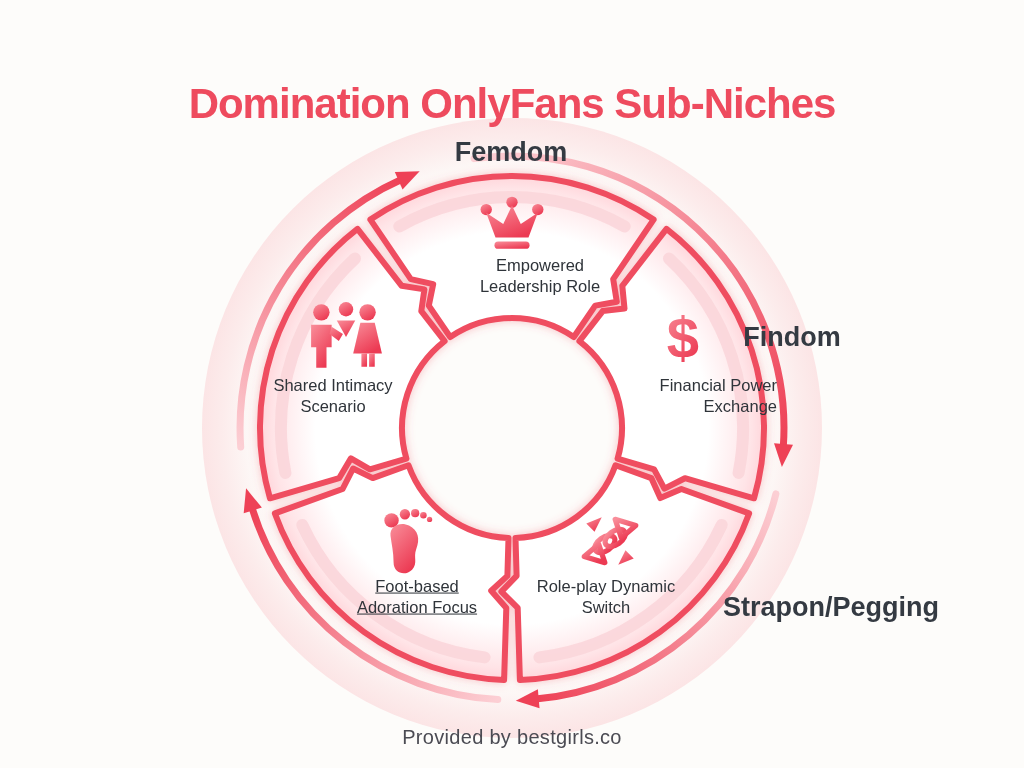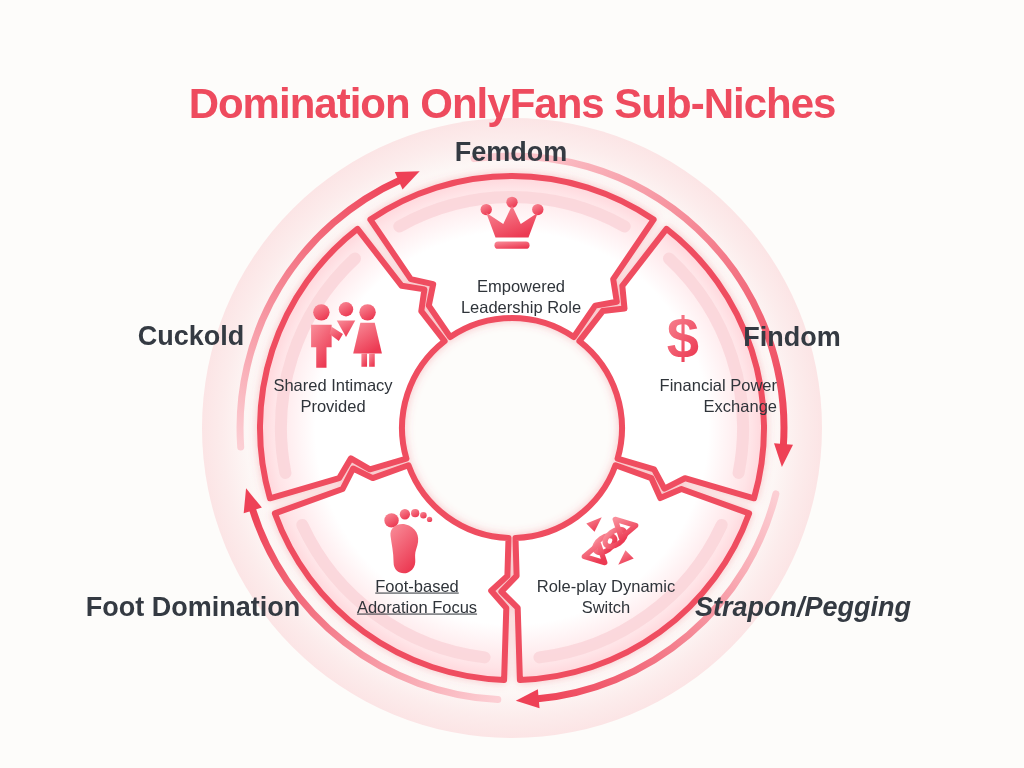--- a/index.html
+++ b/index.html
@@ -109,23 +109,21 @@
       <path d="M 669,258.5 A 231,231 0 0 1 738.6,472.9" fill="none" stroke="#fbd6da" stroke-width="12" stroke-linecap="round" opacity="0.9"></path>
       <path d="M 721.7,524.9 A 231,231 0 0 1 539.4,657.4" fill="none" stroke="#fbd6da" stroke-width="12" stroke-linecap="round" opacity="0.9"></path>
       <path d="M 484.6,657.4 A 231,231 0 0 1 302.3,524.9" fill="none" stroke="#fbd6da" stroke-width="12" stroke-linecap="round" opacity="0.9"></path>
       <path d="M 285.4,472.9 A 231,231 0 0 1 355,258.5" fill="none" stroke="#fbd6da" stroke-width="12" stroke-linecap="round" opacity="0.9"></path>
     </svg>
 
   <h1 class="title">Domination OnlyFans Sub-Niches</h1>
 
   <div class="outer-label" style="left:511px;top:152px;">Femdom</div>
   <div class="outer-label" style="left:792px;top:337px;">Findom</div>
-  <div class="outer-label" style="left:803px;top:607px;font-style:italic;">Strapon/Pegging</div>
-  <div class="outer-label" style="left:193px;top:607px;">Foot Domination</div>
-  <div class="outer-label" style="left:191px;top:336px;">Cuckold</div>
+  <div class="outer-label" style="left:831px;top:607px;">Strapon/Pegging</div>
 
   <svg class="seg-icon" style="left:479px;top:196px;" width="66" height="56" viewBox="0 0 64 54">
     <circle cx="7" cy="13" r="5.5" fill="url(#gIcon)"></circle>
     <circle cx="32" cy="6" r="5.5" fill="url(#gIcon)"></circle>
     <circle cx="57" cy="13" r="5.5" fill="url(#gIcon)"></circle>
     <path d="M7,16 L16,40 L48,40 L57,16 L40.5,27 L32,9 L23.5,27 Z" fill="url(#gIcon)"></path>
     <rect x="15" y="44" width="34" height="7" rx="3.5" fill="url(#gIcon)"></rect>
   </svg>
 
   <svg class="seg-icon" style="left:662px;top:306px;" width="42" height="64" viewBox="0 0 40 64">
@@ -158,19 +156,20 @@
     <path d="M4,24 L24,24 L24,46 L19,46 L19,66 L9,66 L9,46 L4,46 Z" fill="url(#gIcon)"></path>
     <path d="M24,26 L35,33 L31,40 L22,33 Z" fill="url(#gIcon)"></path>
     <circle cx="38" cy="9" r="7" fill="url(#gIcon)"></circle>
     <path d="M29,20 L47,20 L38,36 Z" fill="url(#gIcon)"></path>
     <circle cx="59" cy="12" r="8" fill="url(#gIcon)"></circle>
     <path d="M52,22 L66,22 L73,52 L45,52 Z" fill="url(#gIcon)"></path>
     <rect x="53" y="52" width="5.5" height="13" fill="url(#gIcon)"></rect>
     <rect x="60.5" y="52" width="5.5" height="13" fill="url(#gIcon)"></rect>
   </svg>
 
-  <div class="seg-desc" style="left:521px;top:276px;width:150px;margin-top:21px;">Empowered Leadership Role</div>
+  <div class="seg-desc" style="left:540px;top:276px;width:150px;">Empowered Leadership Role</div>
   <div class="seg-desc" style="left:687px;top:396px;width:180px;text-align:right;">Financial Power Exchange</div>
   <div class="seg-desc" style="left:606px;top:597px;width:145px;">Role-play Dynamic Switch</div>
   <div class="seg-desc" style="left:417px;top:597px;width:150px;text-decoration:underline;">Foot-based Adoration Focus</div>
-  <div class="seg-desc" style="left:333px;top:396px;width:180px;">Shared Intimacy Provided</div>
+  <div class="seg-desc" style="left:333px;top:396px;width:180px;">Shared Intimacy Scenario</div>
 
+  <div class="credit">Provided by bestgirls.co</div>
 </div>
 
 </body></html>

